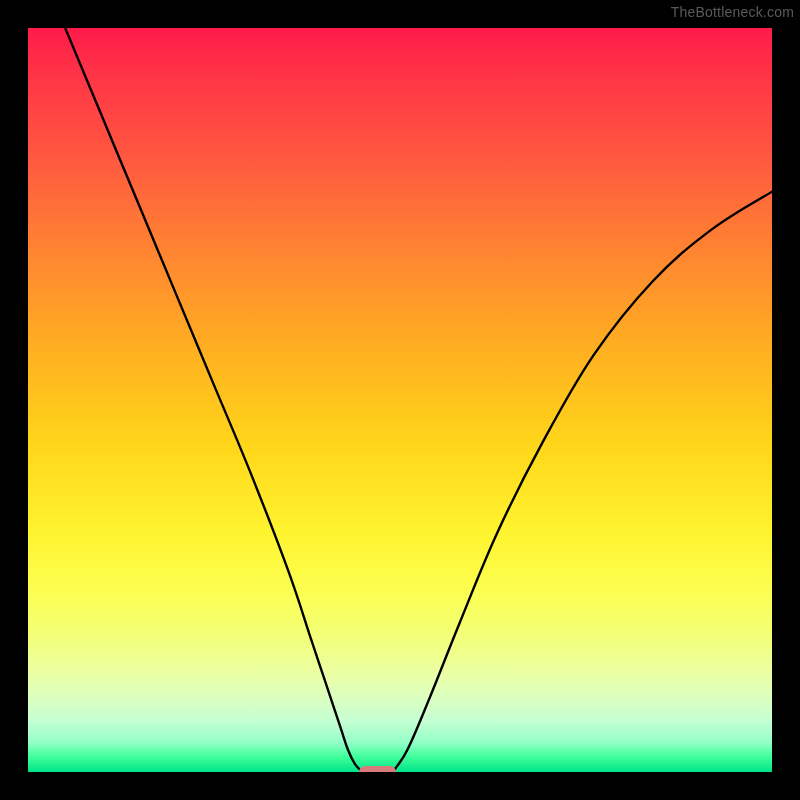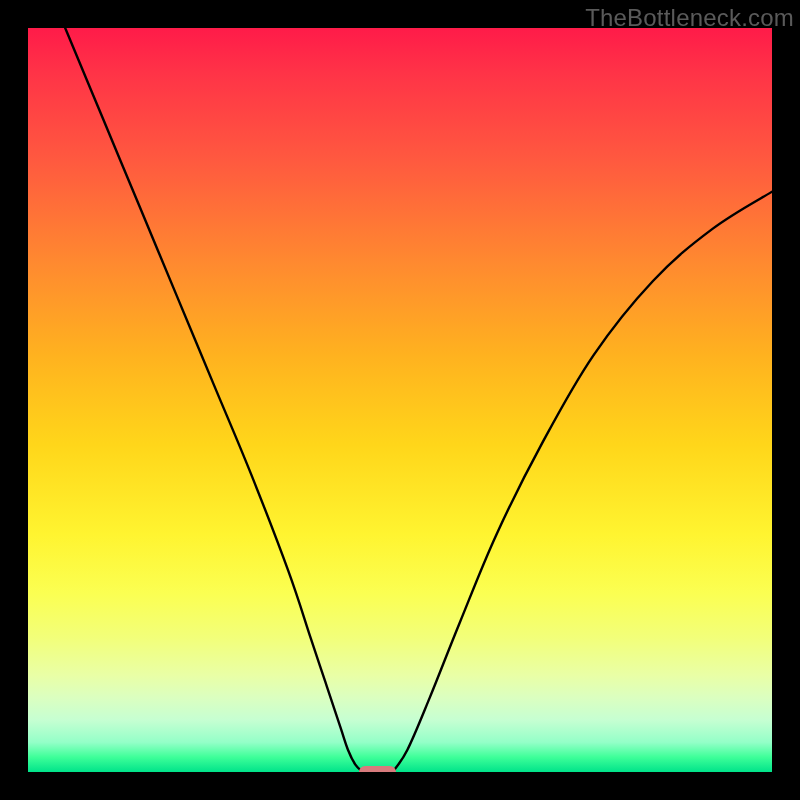--- a/index.html
+++ b/index.html
@@ -41,21 +41,21 @@
       #94ffc8 96%,
       #3eff99 98%,
       #00e38a 100%);
     overflow: hidden;
   }
   .watermark {
     position: absolute;
     right: 6px;
     top: 4px;
     color: #5a5a5a;
-    font-size: 24px;
+    font-size: 14px;
     font-weight: 500;
     letter-spacing: 0.2px;
     user-select: none;
     margin-left: 18px;
   }
   svg.curve {
     position: absolute;
     left: 0;
     top: 0;
     width: 744px;

